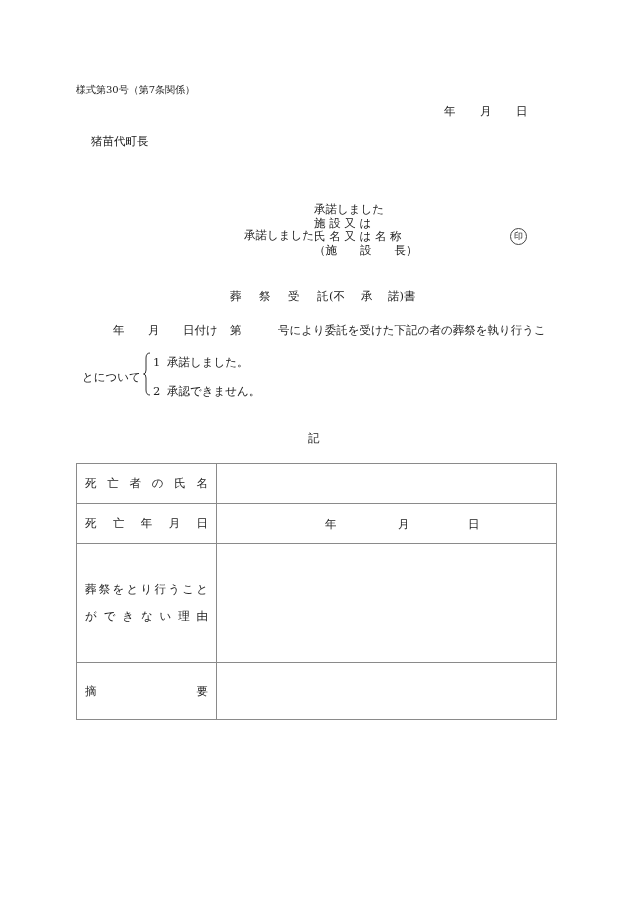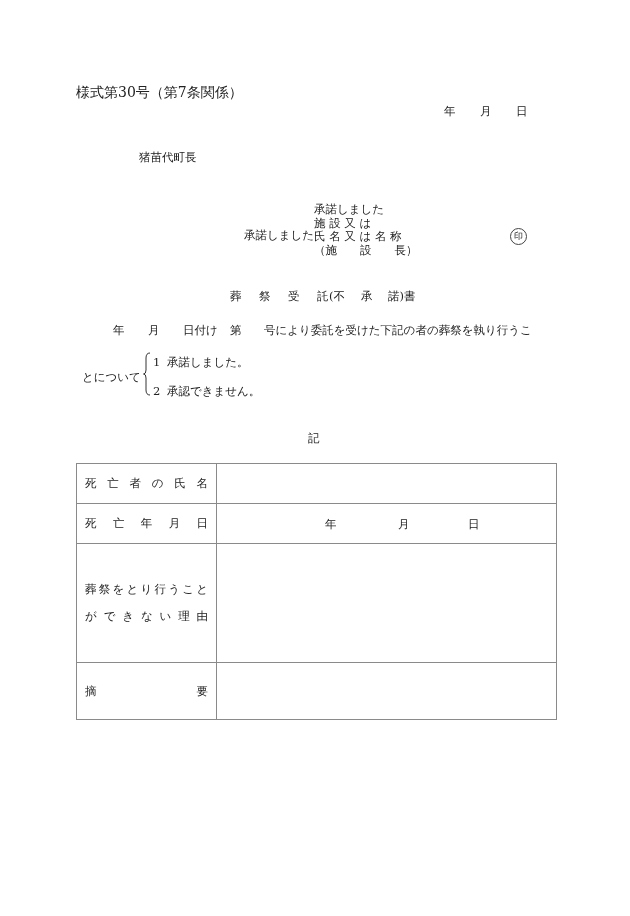--- a/index.html
+++ b/index.html
@@ -11,26 +11,26 @@
       width: 630px;
       height: 916px;
       position: relative;
       overflow: hidden;
       font-family: "DejaVu Serif", "Liberation Serif", serif;
       color: #222222;
       font-size: 11.5px;
     }
     .abs { position: absolute; white-space: nowrap; line-height: 1; }
 
-    .form-number { left: 76px; top: 85px; font-size: 14px; }
+    .form-number { left: 76px; top: 85px; font-size: 10px; }
 
     .date-line { top: 106px; left: 444px; font-size: 11.5px; }
     .date-line span { position: absolute; top: 0; }
 
-    .addressee { left: 91px; top: 152px; font-size: 11.5px; margin-left: 48px; }
+    .addressee { left: 91px; top: 136px; font-size: 11.5px; }
 
     .applicant-label { left: 244px; top: 230px; font-size: 11.5px; }
     .applicant-fields { left: 314px; top: 203px; font-size: 11.5px; line-height: 13.5px; }
     .applicant-fields div { white-space: nowrap; }
     .seal { left: 510px; top: 228px; width: 15px; height: 15px; border: 1.2px solid #444; border-radius: 50%;
             font-size: 9px; display: flex; align-items: center; justify-content: center; line-height: 1; }
 
     .doc-title { left: 230px; top: 291px; font-size: 11.5px; letter-spacing: 0px; }
     .doc-title span { position: absolute; top: 0; }
 
@@ -103,21 +103,21 @@
   <span style="left:99px">(不</span>
   <span style="left:131px">承</span>
   <span style="left:158px">諾)書</span>
 </div>
 
 <div class="abs body-line1" style="left:0;width:630px">
   <span style="left:113px">年</span>
   <span style="left:148px">月</span>
   <span style="left:183px">日付け</span>
   <span style="left:230px">第</span>
-  <span style="left:264px">号により委託を受けた下記の者の葬祭を執り行うこ</span>
+  <span style="left:278px">号により委託を受けた下記の者の葬祭を執り行うこ</span>
 </div>
 
 <div class="abs regarding">とについて</div>
 
 <svg class="abs brace" viewBox="0 0 8 44" width="8" height="44">
   <path d="M7,1 Q3,1 3,6 L3,18 Q3,22 0.5,22 Q3,22 3,26 L3,38 Q3,43 7,43" fill="none" stroke="#333" stroke-width="1"></path>
 </svg>
 
 <div class="abs option" style="left:153px;top:357px">
   <span class="num">1</span>

